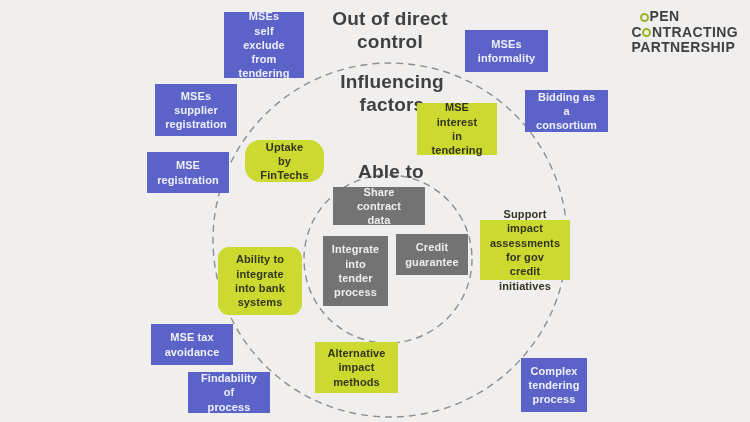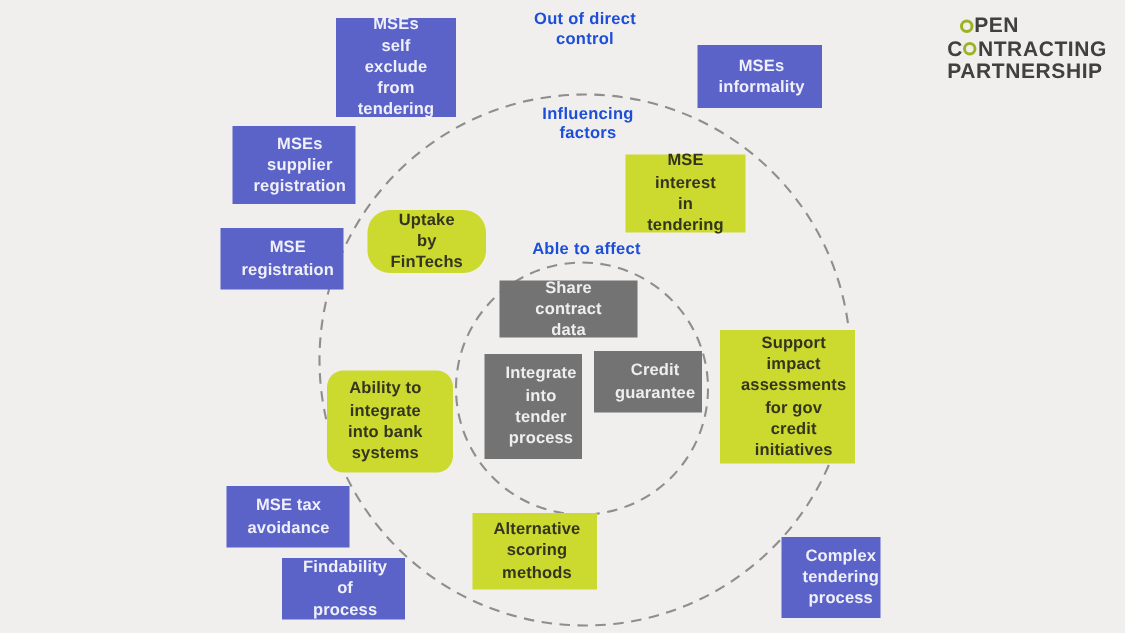--- a/index.html
+++ b/index.html
@@ -9,27 +9,27 @@
     background:#f0efee;
     overflow:hidden;
   }
   .canvas{
     position:relative;width:750px;height:422px;
     background:#f0efee;
   }
   .circles-layer{position:absolute;left:0;top:0;width:750px;height:422px;z-index:1;}
   .zone-label{
     position:absolute;z-index:2;
-    font-size:11px;font-weight:600;line-height:1.22;
-    color:#1d4ed8;text-align:center;white-space:pre-line;
+    font-size:19px;font-weight:600;line-height:1.22;
+    color:#404040;text-align:center;white-space:pre-line;
     letter-spacing:0.2px;
   }
   .note{
     position:absolute;z-index:3;
-    display:flex;align-items:center;
+    display:flex;align-items:center;justify-content:center;
     text-align:center;
     font-size:11px;font-weight:600;line-height:1.3;
     letter-spacing:0.1px;
     padding:14px;box-sizing:border-box;
   }
   .note span{white-space:pre-line;}
   .note-purple{background:#5b63c9;color:rgba(255,255,255,0.90);}
   .note-yellow{background:#ccd92e;color:#33351f;}
   .note-orange{background:#737373;color:rgba(255,255,255,0.88);}
   .logo{
@@ -79,20 +79,24 @@
 registration</span>
     </div>
   <div class="note note-purple" style="left:147px;top:152px;width:82px;height:41px;">
       <span>MSE
 registration</span>
     </div>
   <div class="note note-purple" style="left:465px;top:30px;width:83px;height:42px;">
       <span>MSEs
 informality</span>
     </div>
+  <div class="note note-purple" style="left:525px;top:90px;width:83px;height:42px;">
+      <span>Bidding as a
+consortium</span>
+    </div>
   <div class="note note-purple" style="left:151px;top:324px;width:82px;height:41px;">
       <span>MSE tax
 avoidance</span>
     </div>
   <div class="note note-purple" style="left:188px;top:372px;width:82px;height:41px;">
       <span>Findability
 of process</span>
     </div>
   <div class="note note-purple" style="left:521px;top:358px;width:66px;height:54px;">
       <span>Complex
@@ -110,24 +114,24 @@
 tendering</span>
     </div>
   <div class="note note-yellow" style="left:218px;top:247px;width:84px;height:68px;border-radius:11px;">
       <span>Ability to
 integrate
 into bank
 systems</span>
     </div>
   <div class="note note-yellow" style="left:315px;top:342px;width:83px;height:51px;">
       <span>Alternative
-scoring
+impact
 methods</span>
     </div>
-  <div class="note note-yellow" style="left:480px;top:220px;width:90px;height:89px;">
+  <div class="note note-yellow" style="left:480px;top:220px;width:90px;height:60px;">
       <span>Support
 impact
 assessments
 for gov credit
 initiatives</span>
     </div>
 
   <div class="note note-orange" style="left:333px;top:187px;width:92px;height:38px;">
       <span>Share
 contract data</span>

